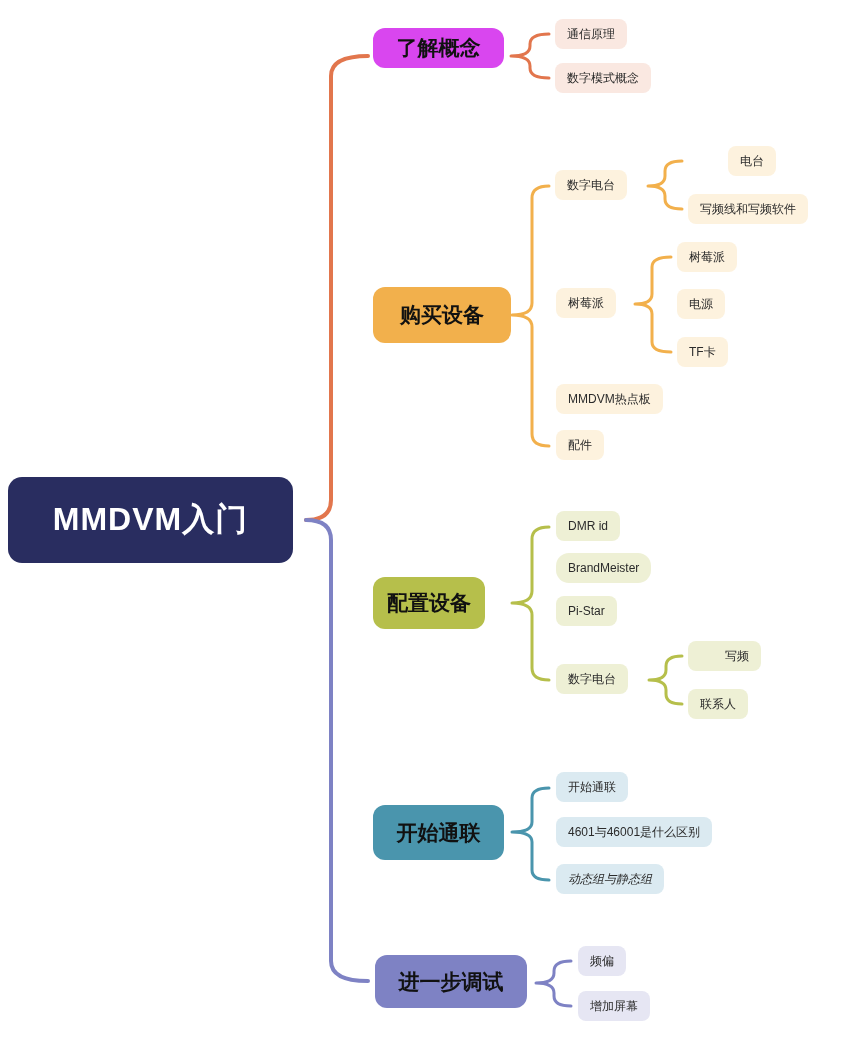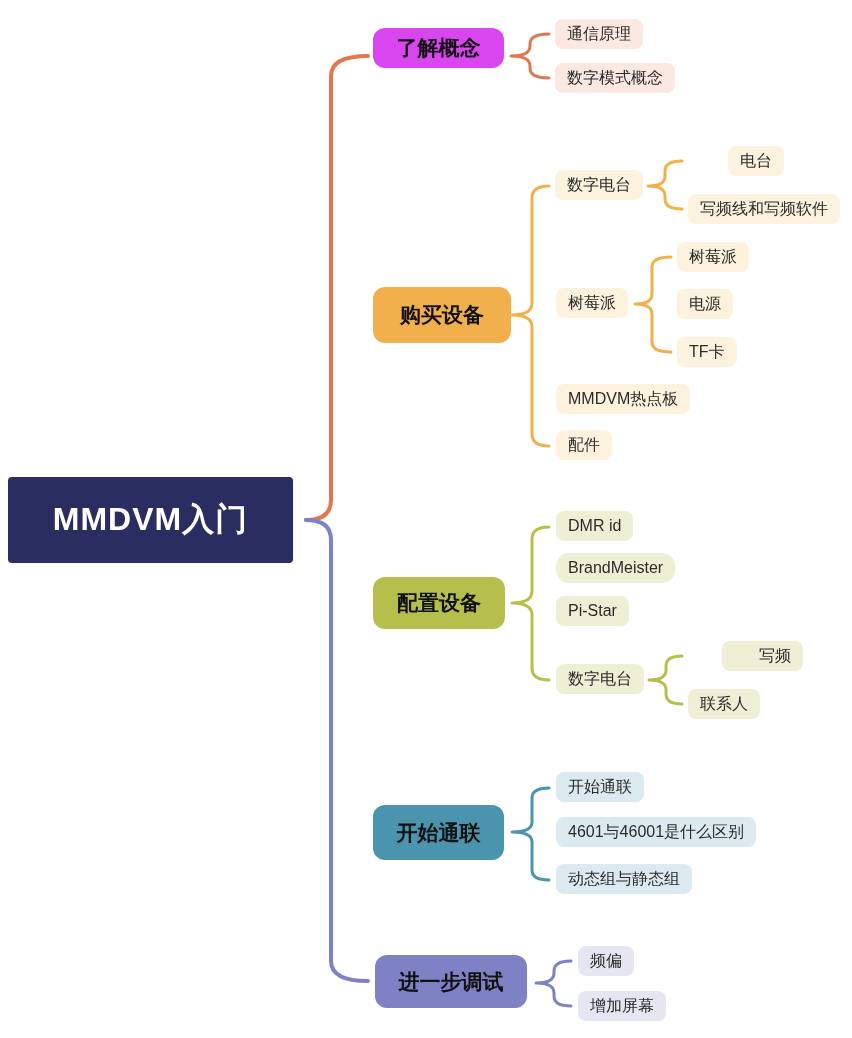--- a/index.html
+++ b/index.html
@@ -4,28 +4,28 @@
 <style>
   html,body{margin:0;padding:0;background:#ffffff;}
   #canvas{
     position:relative;width:852px;height:1038px;background:#ffffff;overflow:hidden;
     font-family:"Liberation Sans","DejaVu Sans",sans-serif;
   }
   #braces{position:absolute;left:0;top:0;width:852px;height:1038px;}
   #braces path{fill:none;stroke-linecap:round;stroke-linejoin:round;}
   .node{position:absolute;box-sizing:border-box;display:flex;align-items:center;justify-content:center;}
   .node-root{
-    border-radius:4px;font-size:32px;font-weight:bold;letter-spacing:1px;
+    border-radius:14px;font-size:32px;font-weight:bold;letter-spacing:1px;
   }
   .node-main{
     border-radius:12px;font-size:21px;font-weight:bold;color:#111111;
   }
   .node-sub{
     position:absolute;display:inline-block;white-space:nowrap;
-    border-radius:8px;font-size:16px;line-height:22px;padding:4px 12px;color:#2b2b2b;
+    border-radius:8px;font-size:12px;line-height:22px;padding:4px 12px;color:#2b2b2b;
   }
 </style>
 </head>
 <body>
 
 <div id="canvas">
 
   <svg id="braces" viewBox="0 0 852 1038">
 
     <path stroke-width="4" d="M 368 56 Q 331 56 331 76 L 331 500 Q 331 520 306 520" stroke="#e2764d"></path>
@@ -55,30 +55,30 @@
   <div class="node-sub" style="left: 555px; top: 170px; background-color: rgb(253, 242, 222);">数字电台</div>
   <div class="node-sub" style="left: 688px; top: 146px; background-color: rgb(253, 242, 222); margin-left: 40px;">电台</div>
   <div class="node-sub" style="left: 688px; top: 194px; background-color: rgb(253, 242, 222);">写频线和写频软件</div>
   <div class="node-sub" style="left: 556px; top: 288px; background-color: rgb(253, 242, 222);">树莓派</div>
   <div class="node-sub" style="left: 677px; top: 242px; background-color: rgb(253, 242, 222);">树莓派</div>
   <div class="node-sub" style="left: 677px; top: 289px; background-color: rgb(253, 242, 222);">电源</div>
   <div class="node-sub" style="left: 677px; top: 337px; background-color: rgb(253, 242, 222);">TF卡</div>
   <div class="node-sub" style="left: 556px; top: 384px; background-color: rgb(253, 242, 222);">MMDVM热点板</div>
   <div class="node-sub" style="left: 556px; top: 430px; background-color: rgb(253, 242, 222);">配件</div>
 
-  <div class="node node-main" style="left: 373px; top: 577px; width: 132px; height: 52px; background-color: rgb(182, 191, 75);">配置设备</div>
+  <div class="node node-main" style="left: 373px; top: 577px; width: 112px; height: 52px; background-color: rgb(182, 191, 75);">配置设备</div>
   <div class="node-sub" style="left: 556px; top: 511px; background-color: rgb(238, 240, 213);">DMR id</div>
   <div class="node-sub" style="left: 556px; top: 553px; background-color: rgb(238, 240, 213); border-radius: 13px;">BrandMeister</div>
   <div class="node-sub" style="left: 556px; top: 596px; background-color: rgb(238, 240, 213);">Pi-Star</div>
   <div class="node-sub" style="left: 556px; top: 664px; background-color: rgb(238, 240, 213);">数字电台</div>
-  <div class="node-sub" style="left: 722px; top: 641px; background-color: rgb(238, 240, 213); padding-left: 37px;">写频</div>
+  <div class="node-sub" style="left: 688px; top: 641px; background-color: rgb(238, 240, 213); padding-left: 37px;">写频</div>
   <div class="node-sub" style="left: 688px; top: 689px; background-color: rgb(238, 240, 213);">联系人</div>
 
   <div class="node node-main" style="left: 373px; top: 805px; width: 131px; height: 55px; background-color: rgb(74, 149, 173);">开始通联</div>
   <div class="node-sub" style="left: 556px; top: 772px; background-color: rgb(219, 234, 241);">开始通联</div>
   <div class="node-sub" style="left: 556px; top: 817px; background-color: rgb(219, 234, 241);">4601与46001是什么区别</div>
-  <div class="node-sub" style="left: 556px; top: 864px; background-color: rgb(219, 234, 241);">动态组与静态组</div>
+  <div class="node-sub" style="left: 556px; top: 864px; background-color: rgb(219, 234, 241); font-style: italic;">动态组与静态组</div>
 
   <div class="node node-main" style="left: 375px; top: 955px; width: 152px; height: 53px; background-color: rgb(126, 130, 196);">进一步调试</div>
   <div class="node-sub" style="left: 578px; top: 946px; background-color: rgb(230, 230, 243);">频偏</div>
   <div class="node-sub" style="left: 578px; top: 991px; background-color: rgb(230, 230, 243);">增加屏幕</div>
 
 </div>
 
 </body></html>

